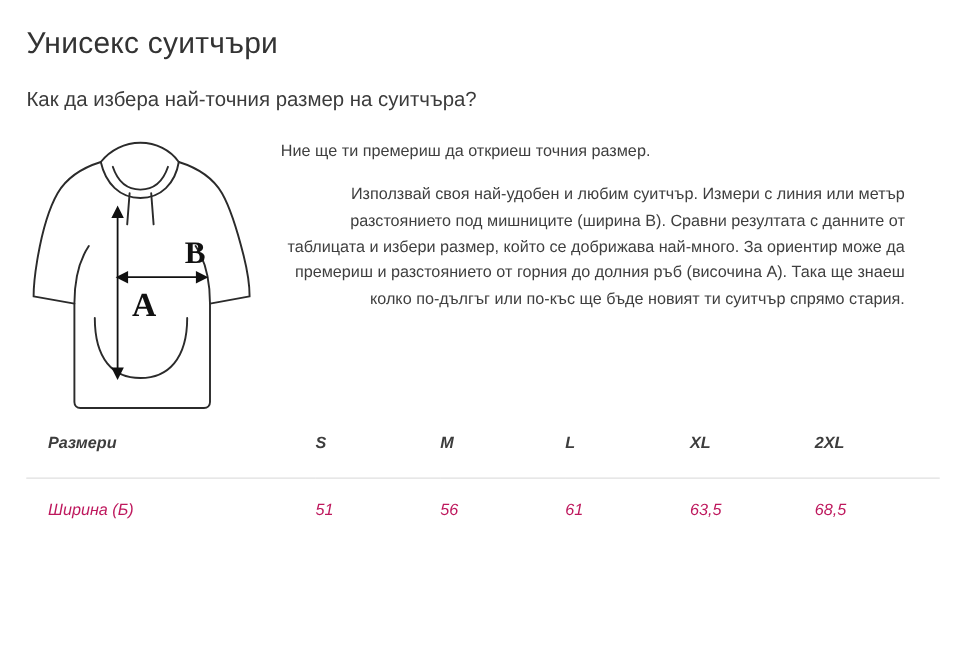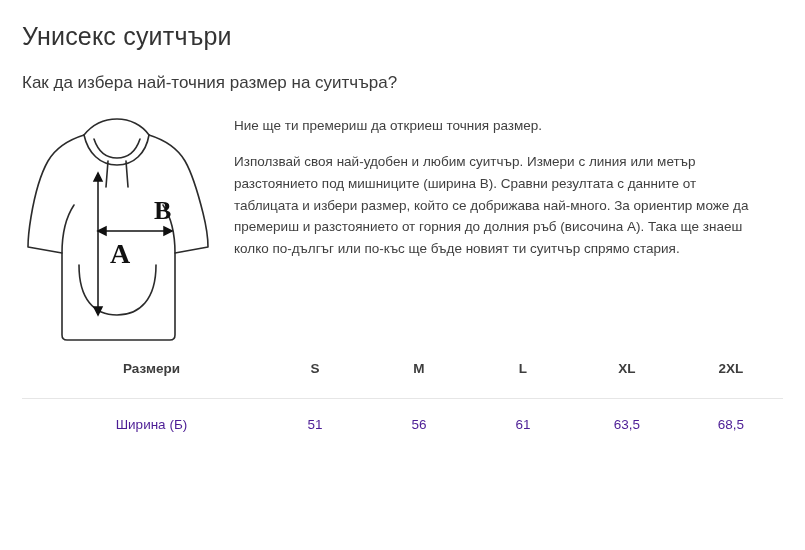--- a/index.html
+++ b/index.html
@@ -54,54 +54,56 @@
     font-size: 13.5px;
     line-height: 1.62;
     color: #3f3f3f;
     max-width: 520px;
   }
   .copy p {
     margin: 0 0 14px 0;
   }
   .copy p:last-child {
     margin-bottom: 4px;
+    text-align: right;
   }
   table.size-table {
     width: 100%;
     border-collapse: collapse;
     margin-top: 8px;
     table-layout: fixed;
   }
   table.size-table th,
   table.size-table td {
-    text-align: center;
+    text-align: left;
     font-size: 13.5px;
     font-weight: 400;
     color: #5a5a5a;
     padding: 18px 0 18px 0;
     border-bottom: 1px solid #e6e6e6;
     vertical-align: middle;
+    font-style: italic;
   }
   table.size-table thead th {
     font-weight: 700;
     color: #3d3d3d;
     padding-top: 10px;
     padding-bottom: 22px;
   }
   table.size-table th.col-label,
   table.size-table td.col-label {
     width: 216px;
     padding-left: 18px;
   }
   table.size-table th.col-size,
   table.size-table td.col-size {
     width: 101px;
   }
   table.size-table tbody td {
-    color: #4c1d95;
+    color: #be185d;
   }
   table.size-table tbody tr:last-child td {
     border-bottom: none;
   }
 </style>
 </head>
 <body>
 
 <div class="page">
 

